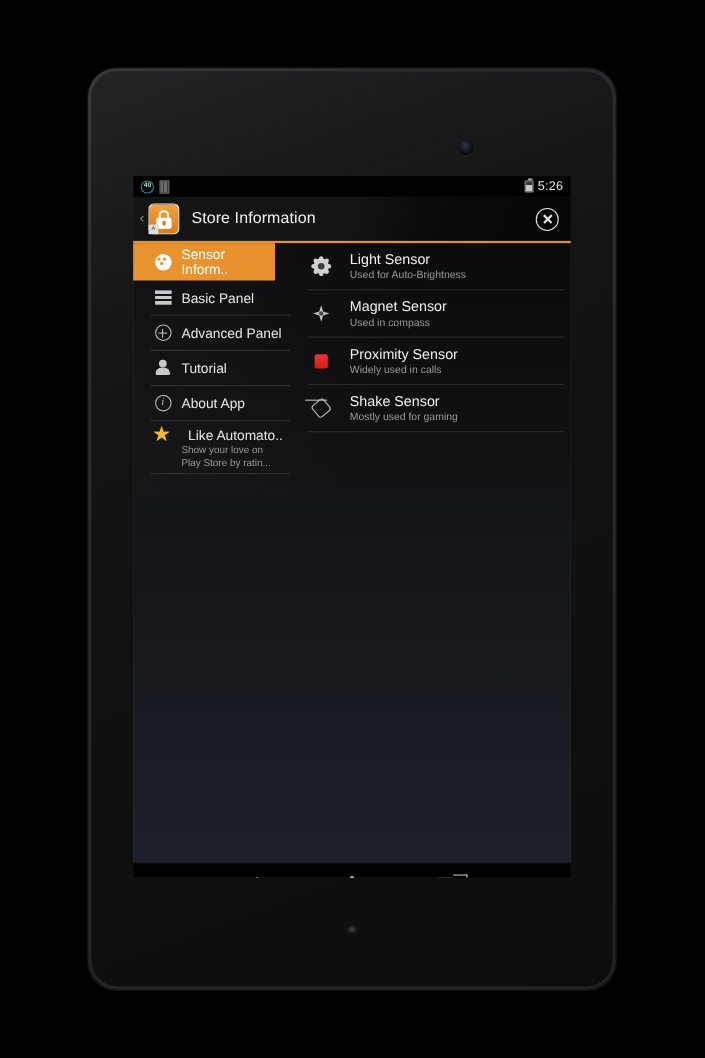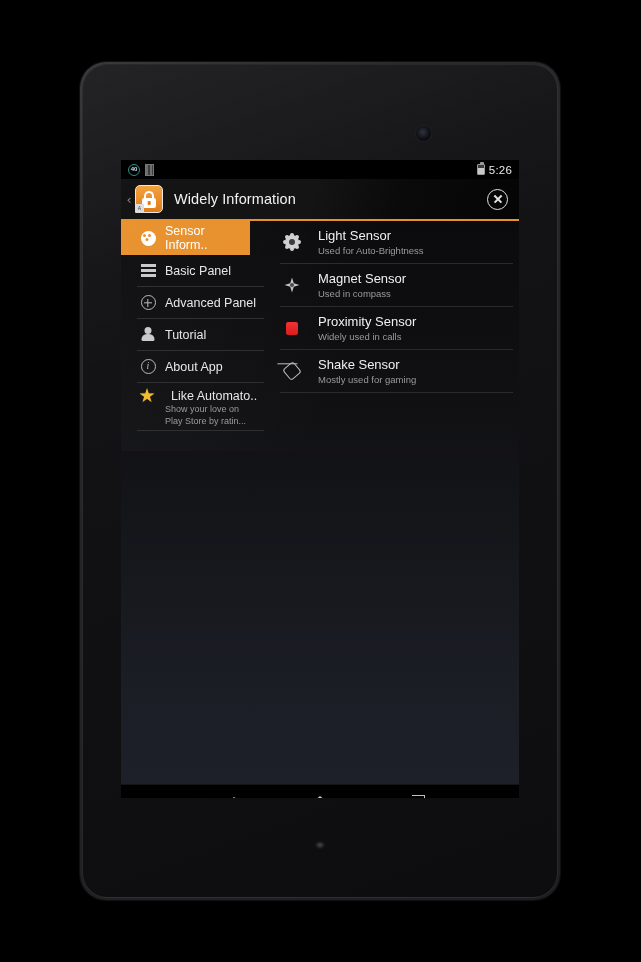--- a/index.html
+++ b/index.html
@@ -356,21 +356,21 @@
     </div>
   </div>
 
   <div id="action-bar">
     <div id="up-caret">‹</div>
     <div id="app-icon">
       <div class="lock-shackle"></div>
       <div class="lock-body"></div>
       <div class="icon-corner">A</div>
     </div>
-    <div id="app-title">Widely Information</div>
+    <div id="app-title">Store Information</div>
     <div id="close-button"></div>
   </div>
 
   <div id="app-body">
     <div id="panel-sheen"></div>
 
     <div id="sidebar">
 
       <div class="menu-item selected">
         <div class="mi-icon">

